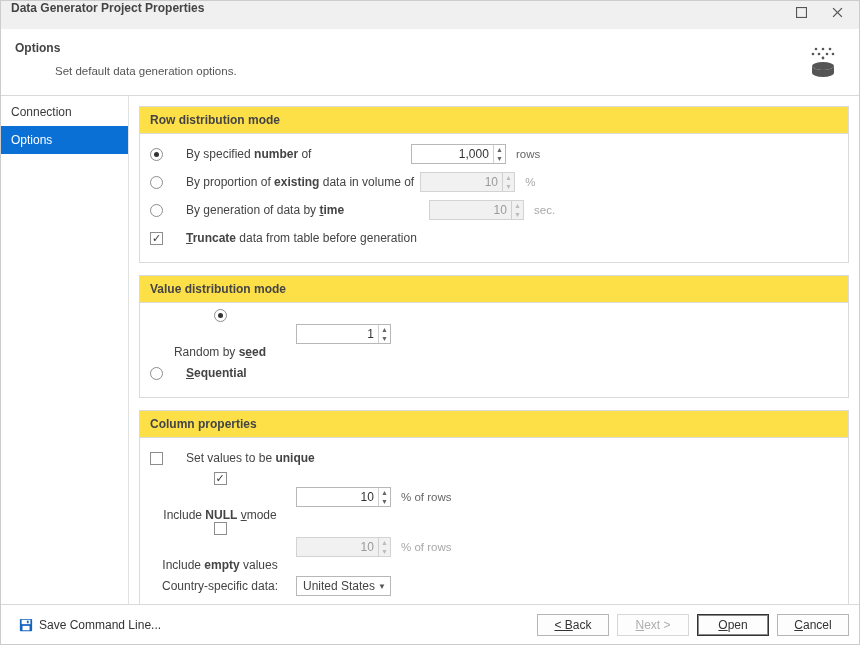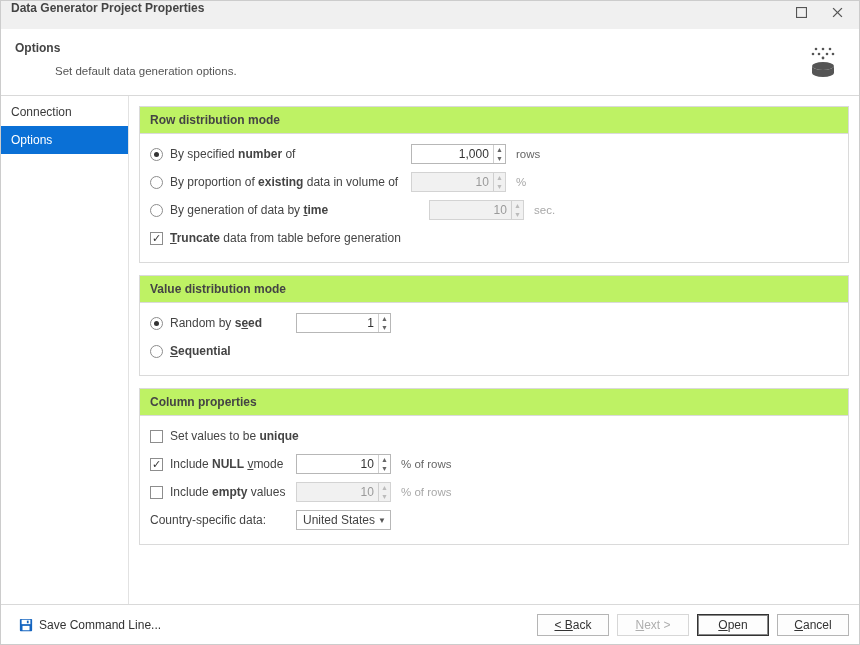--- a/index.html
+++ b/index.html
@@ -73,44 +73,44 @@
       padding: 10px 10px 10px 10px;
       background: #fff;
     }
     
     .group {
       border: 1px solid #dadada;
       margin-bottom: 12px;
       background: #fafafa;
     }
     .group-header {
-      background: #bef264;
+      background: #fde047;
       border-bottom: 1px solid #dadada;
       padding: 6px 10px;
       font-weight: 700;
       color: #444;
     }
     .group-body {
       padding: 6px 10px 10px 10px;
       background: #fff;
     }
     .row {
       display: flex;
       align-items: center;
       min-height: 28px;
       gap: 6px;
     }
     .row .lbl {
       display: flex;
       align-items: center;
-      gap: 7px;
+      gap: 23px;
       min-width: 255px;
       color: #444;
     }
-    .row .lbl.fixed1 { min-width: 140px; }
+    .row .lbl.fixed1 { min-width: 140px; flex-direction: column; }
     .radio {
       width: 13px; height: 13px; border-radius: 50%;
       border: 1px solid #8d8d8d; background: #fff;
       display: inline-flex; align-items: center; justify-content: center;
       flex-shrink: 0;
     }
     .radio.checked::after {
       content: ""; width: 5px; height: 5px; border-radius: 50%; background: #333;
     }
     .check {

